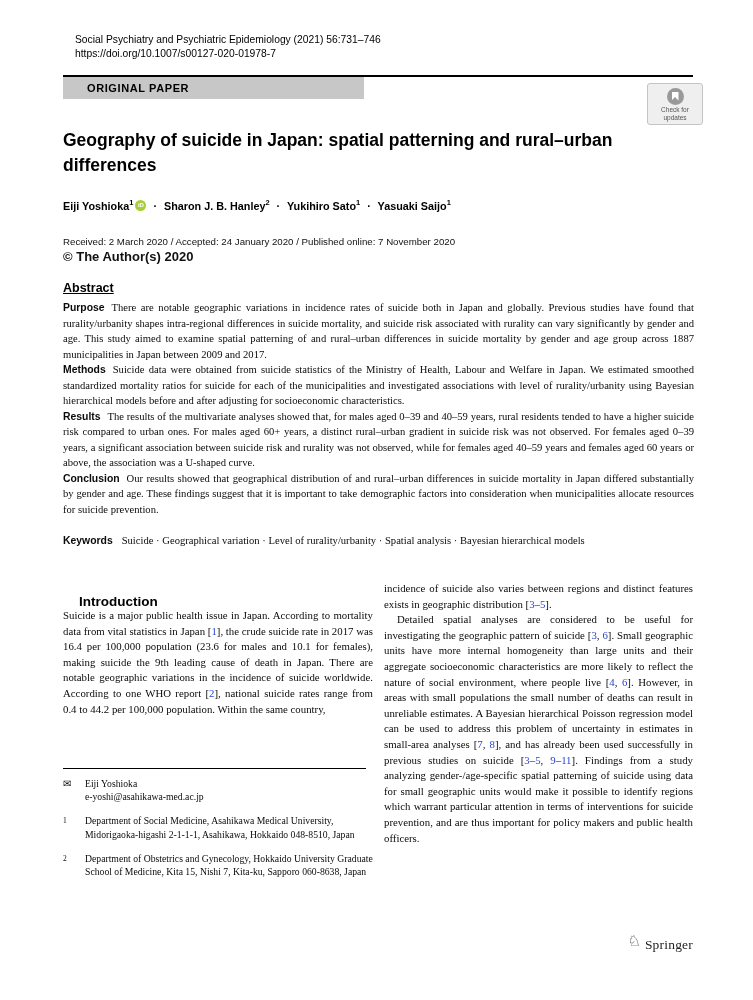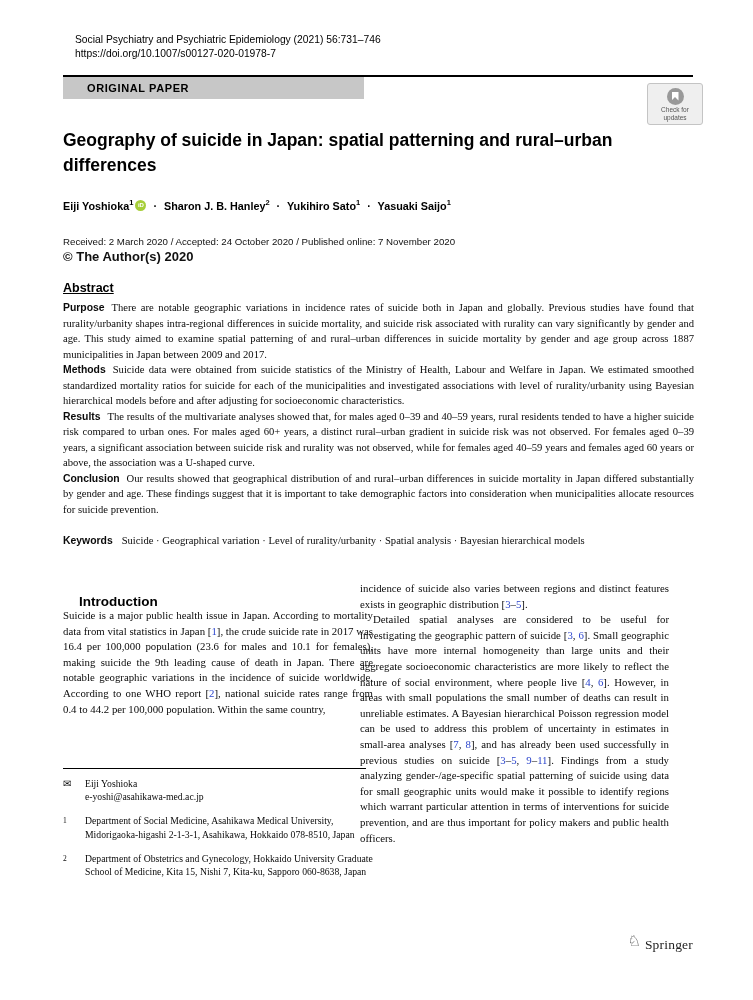--- a/index.html
+++ b/index.html
@@ -45,21 +45,21 @@
   .plabel { font-family:"Liberation Sans",sans-serif; font-weight:700; font-size:10.4px; margin-right:7px; }
   .kw { margin:16px 0 0 0; text-align:left; }
   .kw .plabel { margin-right:9px; }
 
   
   .introh { position:absolute; left:63px; top:578px; margin:16px; font-size:13.5px; font-weight:700; }
   .col { position:absolute; font-family:"Liberation Serif",serif; font-size:10.8px; line-height:15.6px;
          text-align:justify; color:#0a0a0a; hyphens:auto; }
   .col p { margin:0; }
   .col1 { left:63px; top:608px; width:310px; }
-  .col2 { left:360px; top:581px; width:309px; }
+  .col2 { left:384px; top:581px; width:309px; }
   .col2 .p2 { text-indent:13px; }
 
   .cite { color:var(--cite-blue,#2b45cc); }
 
   
   .fnrule { position:absolute; left:63px; top:768px; width:303px; height:1px; background:#000; }
   .fns { position:absolute; left:63px; top:777px; width:312px; font-family:"Liberation Serif",serif;
          font-size:9.7px; line-height:13.2px; color:#0a0a0a; }
   .fn { display:flex; margin-bottom:11px; }
   .fnmark { flex:0 0 22px; width:22px; }
@@ -102,21 +102,21 @@
   <div class="authors">
     <span><span>Eiji Yoshioka</span><sup>1</sup><span class="orcid">iD</span></span>
     <span class="sep">·</span>
     <span><span>Sharon J. B. Hanley</span><sup>2</sup></span>
     <span class="sep">·</span>
     <span><span>Yukihiro Sato</span><sup>1</sup></span>
     <span class="sep">·</span>
     <span><span>Yasuaki Saijo</span><sup>1</sup></span>
   </div>
 
-  <div class="dates">Received: 2 March 2020 / Accepted: 24 October 2020 / Published online: 7 November 2020</div>
+  <div class="dates">Received: 2 March 2020 / Accepted: 24 January 2020 / Published online: 7 November 2020</div>
   <div class="copyright">© The Author(s) 2020</div>
 
   <h2 class="absh">Abstract</h2>
 
   <div class="absbody">
     <p class="abs"><b class="plabel">Purpose</b><span class="cites">There are notable geographic variations in incidence rates of suicide both in Japan and globally. Previous studies have found that rurality/urbanity shapes intra-regional differences in suicide mortality, and suicide risk associated with rurality can vary significantly by gender and age. This study aimed to examine spatial patterning of and rural–urban differences in suicide mortality by gender and age group across 1887 municipalities in Japan between 2009 and 2017.</span></p>
     <p class="abs"><b class="plabel">Methods</b><span class="cites">Suicide data were obtained from suicide statistics of the Ministry of Health, Labour and Welfare in Japan. We estimated smoothed standardized mortality ratios for suicide for each of the municipalities and investigated associations with level of rurality/urbanity using Bayesian hierarchical models before and after adjusting for socioeconomic characteristics.</span></p>
     <p class="abs"><b class="plabel">Results</b><span class="cites">The results of the multivariate analyses showed that, for males aged 0–39 and 40–59 years, rural residents tended to have a higher suicide risk compared to urban ones. For males aged 60+ years, a distinct rural–urban gradient in suicide risk was not observed. For females aged 0–39 years, a significant association between suicide risk and rurality was not observed, while for females aged 40–59 years and females aged 60 years or above, the association was a U-shaped curve.</span></p>
     <p class="abs"><b class="plabel">Conclusion</b><span class="cites">Our results showed that geographical distribution of and rural–urban differences in suicide mortality in Japan differed substantially by gender and age. These findings suggest that it is important to take demographic factors into consideration when municipalities allocate resources for suicide prevention.</span></p>
     <p class="kw"><b class="plabel">Keywords</b><span>Suicide · Geographical variation · Level of rurality/urbanity · Spatial analysis · Bayesian hierarchical models</span></p>
@@ -138,21 +138,21 @@
   <div class="fns">
     <div class="fn">
       <span class="fnmark env">✉</span>
       <div class="fntext">
         <div>Eiji Yoshioka</div>
         <div>e-yoshi@asahikawa-med.ac.jp</div>
       </div>
     </div>
     <div class="fn">
       <span class="fnmark"><span class="supn">1</span></span>
-      <div class="fntext">Department of Social Medicine, Asahikawa Medical University, Midorigaoka-higashi 2-1-3-1, Asahikawa, Hokkaido 078-8510, Japan</div>
+      <div class="fntext">Department of Social Medicine, Asahikawa Medical University, Midorigaoka-higashi 2-1-1-1, Asahikawa, Hokkaido 048-8510, Japan</div>
     </div>
     <div class="fn">
       <span class="fnmark"><span class="supn">2</span></span>
       <div class="fntext">Department of Obstetrics and Gynecology, Hokkaido University Graduate School of Medicine, Kita 15, Nishi 7, Kita-ku, Sapporo 060-8638, Japan</div>
     </div>
   </div>
 
   <div class="pub">
     <span class="knight">♘</span>
     <span class="pubname">Springer</span>

